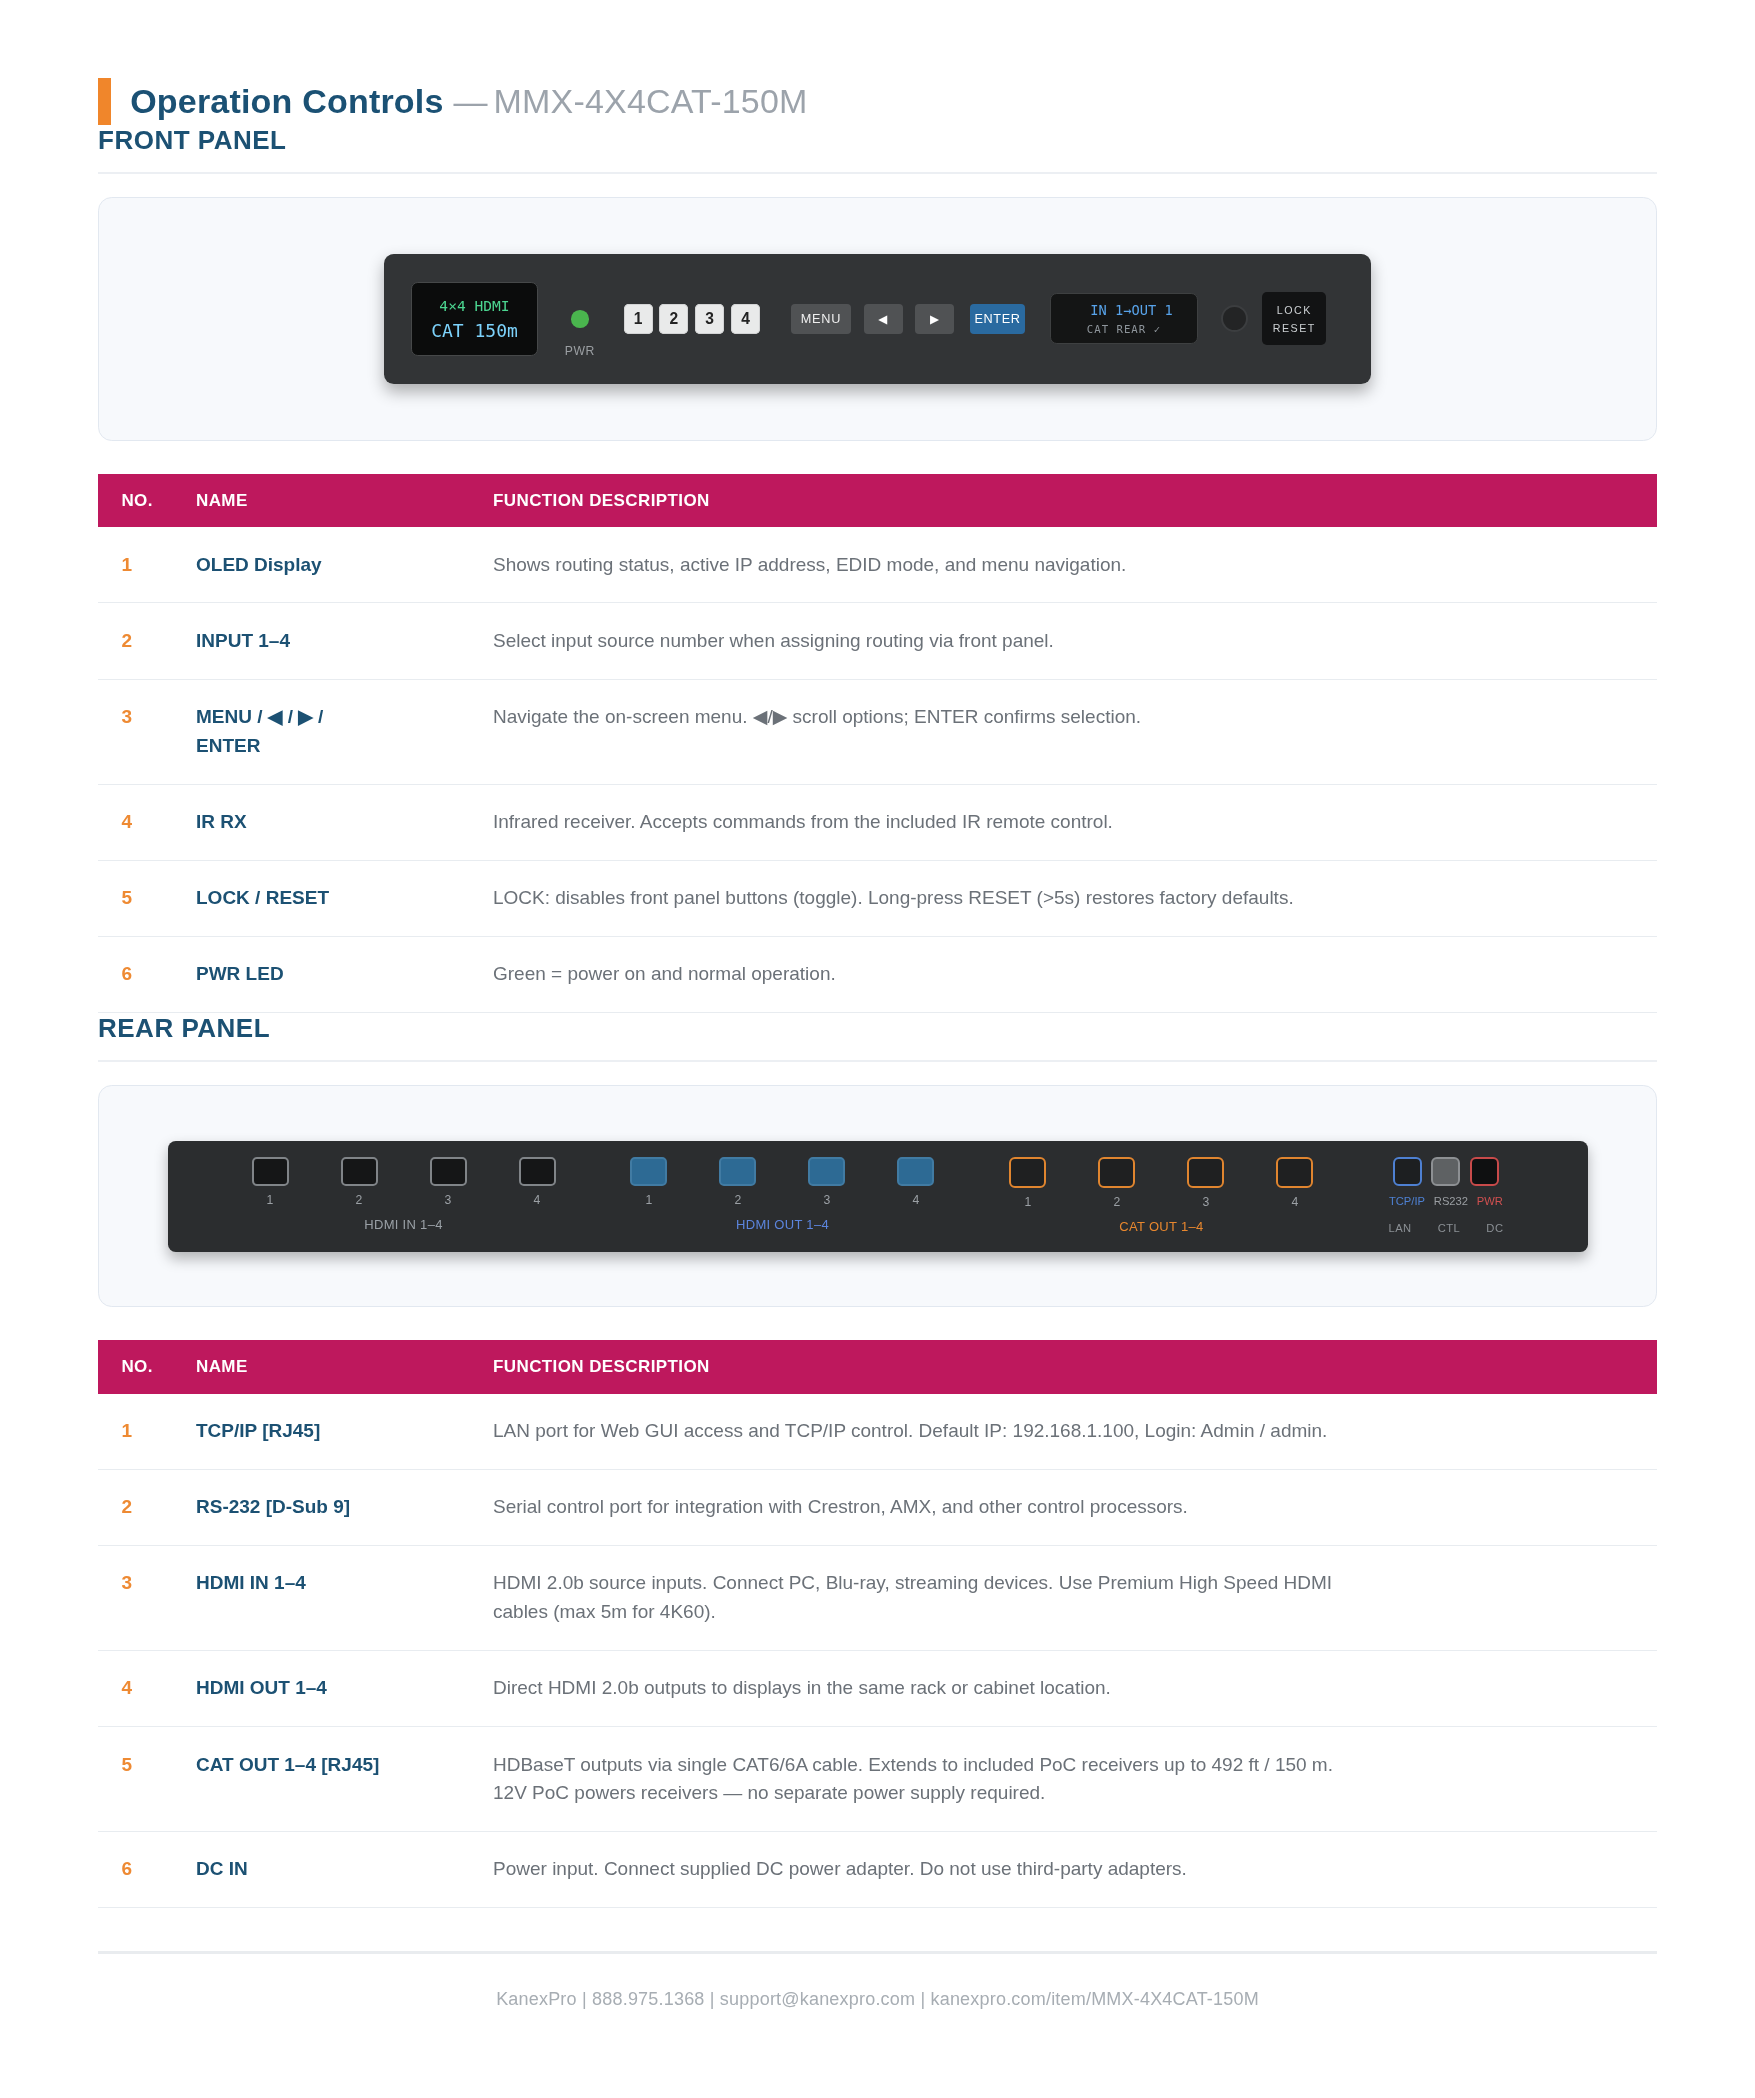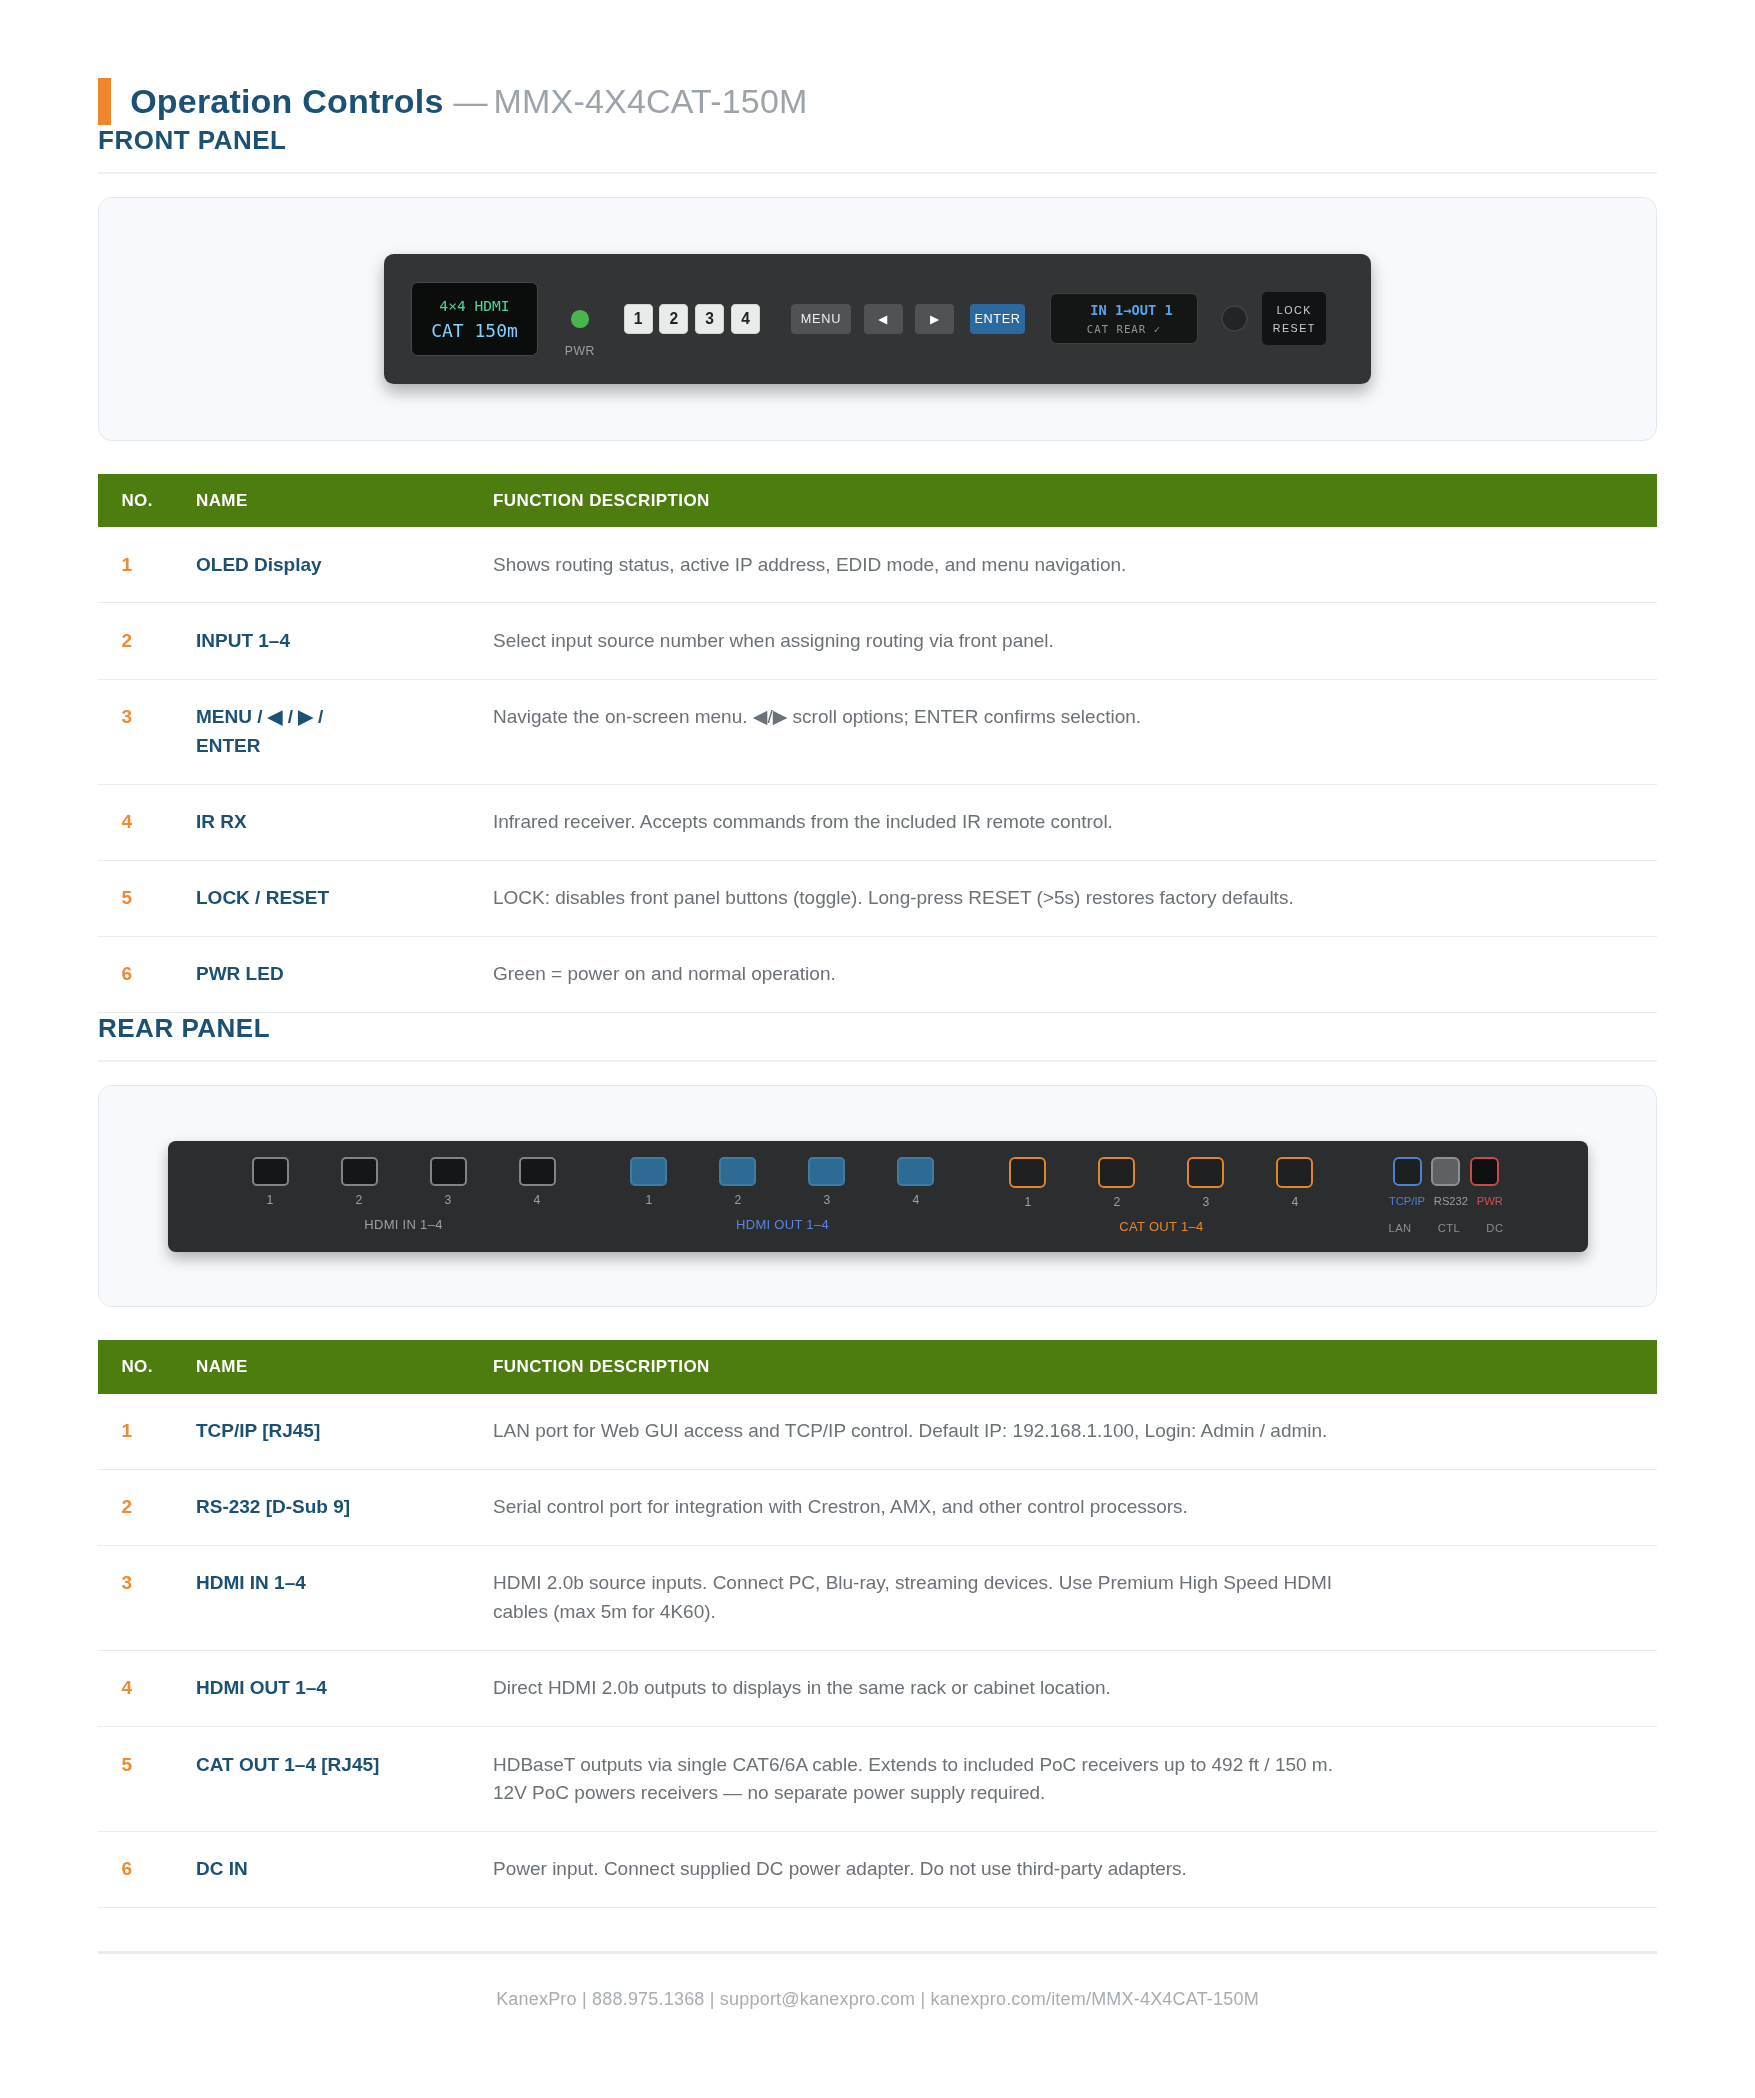--- a/index.html
+++ b/index.html
@@ -64,21 +64,21 @@
   .enter-btn {
     width: 55px; height: 30px; margin-left: 15.6px; background: #2A6AA0; border-radius: 3.9px;
     color: #FFFFFF; font-size: 12.7px; letter-spacing: 0.6px;
     display: flex; align-items: center; justify-content: center;
   }
   .oled2 {
     width: 148px; height: 51px; margin-left: 25px; background: #141515; border: 1px solid #3E4041; border-radius: 6.8px;
     display: flex; flex-direction: column; align-items: center; justify-content: center; gap: 4.9px;
     font-family: "DejaVu Sans Mono", monospace;
   }
-  .oled2 .l1 { color: #58A3EA; font-size: 13.7px; font-weight: bold; margin-left: 15px; }
+  .oled2 .l1 { color: #58A3EA; font-size: 13.7px; font-weight: normal; margin-left: 15px; }
   .oled2 .l2 { color: #8E959B; font-size: 10.7px; letter-spacing: 1px; }
   .ir-circle { width: 27px; height: 27px; margin-left: 23.4px; border-radius: 50%;
     background: #232425; border: 2px solid #3C3E40; }
   .lock-btn {
     width: 64px; height: 53px; margin-left: 14px; background: #121314; border-radius: 4.9px;
     display: flex; flex-direction: column; align-items: center; justify-content: center; gap: 6.8px;
     color: #CCD0D3; font-size: 10.7px; letter-spacing: 1.5px;
   }
 
   
@@ -108,21 +108,21 @@
   .ctrl-port.pwrp  { background: #0F1011; border: 2px solid #C84A4A; }
   .ctrl-labels { display: flex; gap: 8.8px; margin-top: 8.8px; font-size: 11.2px; font-weight: normal; }
   .ctrl-labels .tcp-l { color: #4E80D2; }
   .ctrl-labels .rs-l  { color: #9A9EA2; }
   .ctrl-labels .pwr-l { color: #D05050; }
   .ctrl-subs { display: flex; gap: 26px; margin-top: 14.6px; font-size: 11.2px; color: #8B9095; letter-spacing: 0.5px; }
 
   
   table.func-table { width: 100%; border-collapse: collapse; }
   .func-table thead th {
-    background: #4d7c0f; color: #FFFFFF; text-align: left;
+    background: #be185d; color: #FFFFFF; text-align: left;
     font-size: 17px; letter-spacing: 0.4px; padding: 16.6px 0;
   }
   .func-table th.h-no   { width: 98px; padding-left: 23.4px; }
   .func-table th.h-name { width: 297px; }
   .func-table tbody td {
     border-bottom: 1px solid #E8ECF0; padding: 23.4px 0; vertical-align: top;
     font-size: 19px; line-height: 1.5;
   }
   .func-table td.c-no   { color: #EE8A33; font-weight: bold; padding-left: 23.4px; }
   .func-table td.c-name { color: #1C5173; font-weight: bold; white-space: pre-line; padding-right: 29px; }

